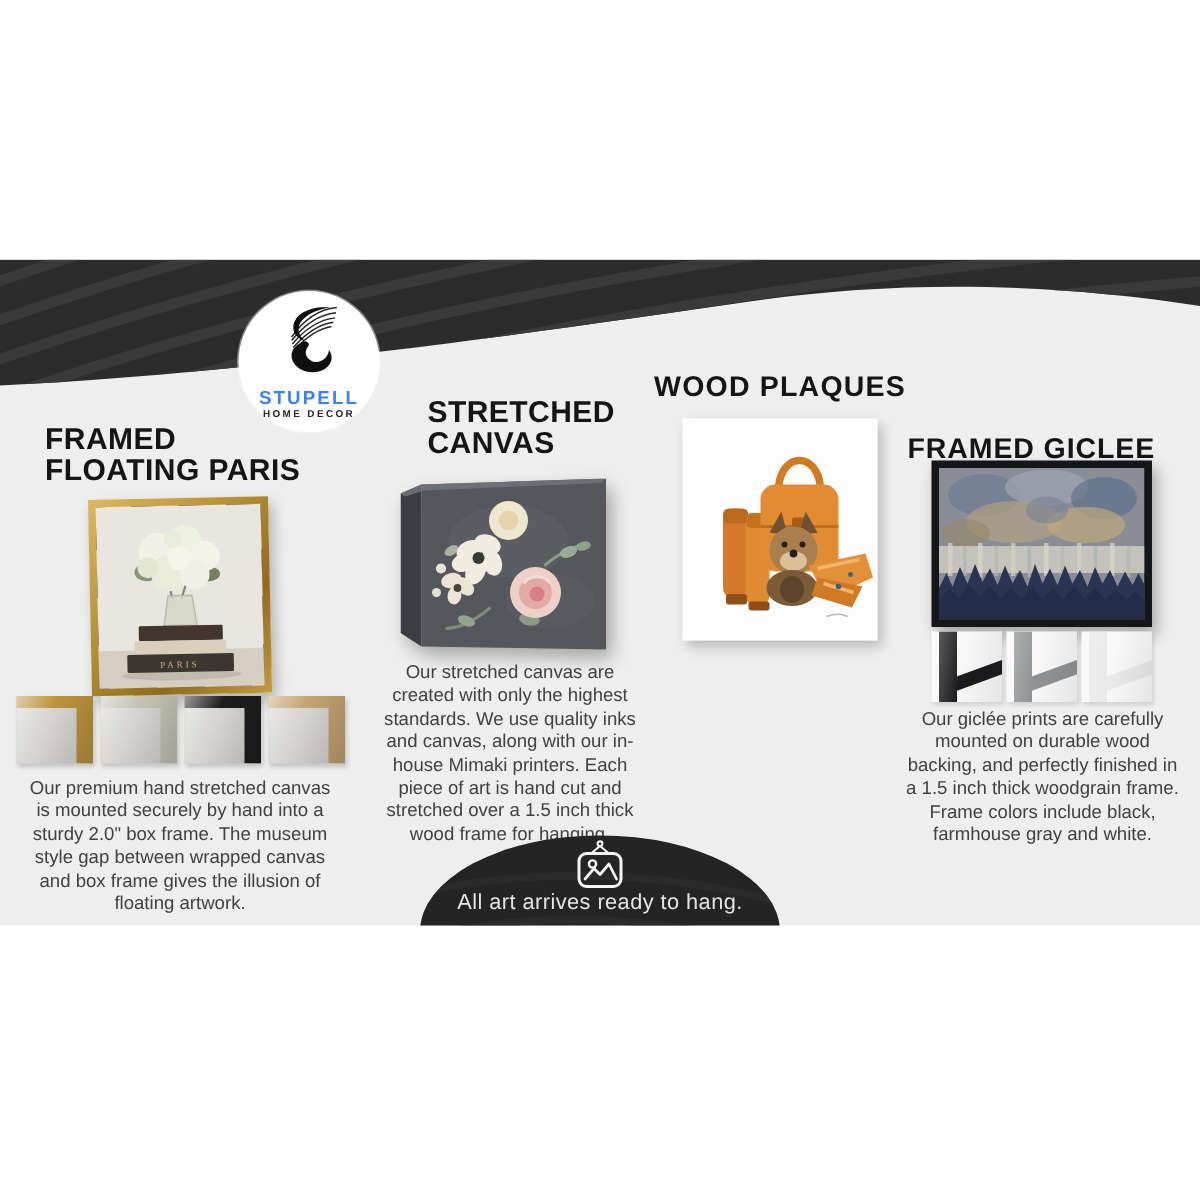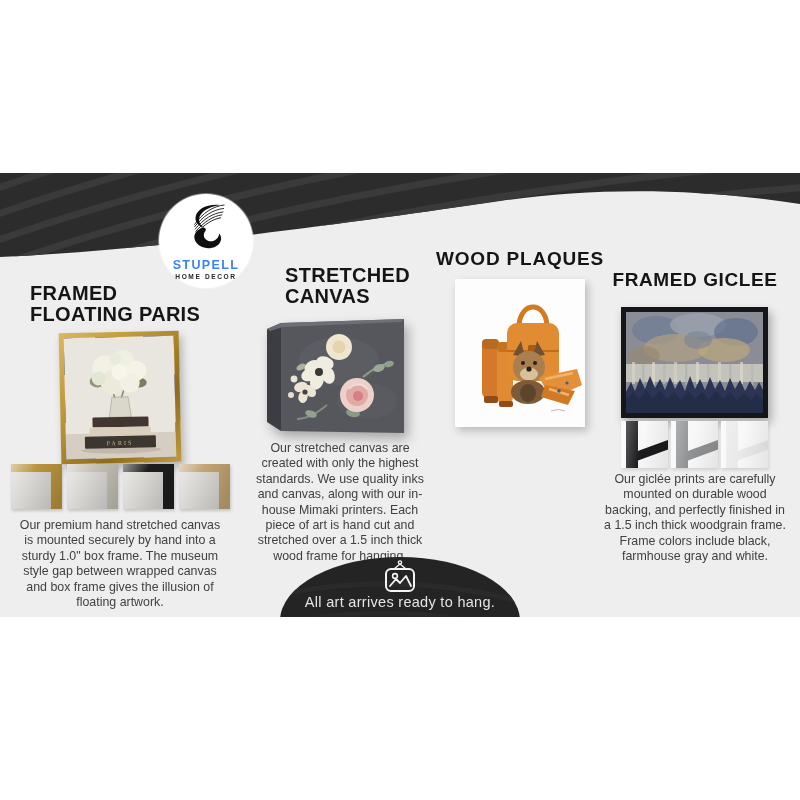--- a/index.html
+++ b/index.html
@@ -14,21 +14,21 @@
   .logo-circle{position:absolute;left:159px;top:21px;width:94px;height:94px;border-radius:50%;background:#ffffff;text-align:center;box-shadow:0 0 0 1px rgba(255,255,255,.4);}
   .logo-s{position:absolute;left:17px;top:4px;width:60px;height:58px;}
   .logo-name{position:absolute;left:0;top:64px;width:94px;font-size:12.5px;font-weight:bold;letter-spacing:1.4px;color:#3b82f6;}
   .logo-sub{position:absolute;left:0;top:79px;width:94px;font-size:6.6px;font-weight:bold;letter-spacing:1.6px;color:#26262a;}
 
   
   .hd{position:absolute;color:#151515;font-weight:bold;line-height:21px;font-size:20px;letter-spacing:.3px;white-space:nowrap;}
   .hd1{left:30px;top:110px;}
   .hd2{left:285px;top:92px;}
   .hd3{left:430px;top:75px;width:180px;text-align:center;font-size:19px;letter-spacing:.8px;}
-  .hd4{left:605px;top:96px;width:180px;text-align:center;font-size:19px;letter-spacing:.6px;}
+  .hd4{left:605px;top:116px;width:180px;font-size:19px;letter-spacing:.6px;}
 
   
   .para{position:absolute;font-size:12.4px;line-height:15.4px;color:#414141;text-align:center;}
   .para1{left:17px;top:345px;width:206px;}
   .para2{left:249px;top:268px;width:182px;}
   .para3{left:429px;top:271px;width:182px;}
   .para4{left:604px;top:299px;width:182px;}
 
   
   .p1{position:absolute;left:60px;top:159px;width:120px;height:131px;transform:rotate(-1.2deg);background:linear-gradient(135deg,#dcb75d 0%,#b08a2e 45%,#8f6c1c 70%,#c19a3e 100%);padding:5px;box-sizing:border-box;box-shadow:3px 5px 9px rgba(0,0,0,.25);}
@@ -162,21 +162,21 @@
         <div class="sw-sheen"></div>
       </div>
       <div class="swatch1">
         <div class="sw-inshadow"></div>
         <div class="sw-top" style="background: rgb(195, 164, 114);"></div>
         <div class="sw-right" style="background: rgb(195, 164, 114);"></div>
         <div class="sw-sheen"></div>
       </div>
     </div>
 
-    <div class="para para1">Our premium hand stretched canvas is mounted securely by hand into a sturdy 1.0" box frame. The museum style gap between wrapped canvas and box frame gives the illusion of floating artwork.</div>
+    <div class="para para1">Our premium hand stretched canvas is mounted securely by hand into a sturdy 2.0" box frame. The museum style gap between wrapped canvas and box frame gives the illusion of floating artwork.</div>
 
     <div class="hd hd2">
       <div>STRETCHED</div>
       <div>CANVAS</div>
     </div>
 
     <div class="p2">
       <svg width="137" height="116" viewBox="0 0 137 116">
         <polygon points="0,10 14,4 14,112 0,103" fill="#3b3d42"></polygon>
         <polygon points="14,4 137,0 137,114 14,112" fill="#55575c"></polygon>

